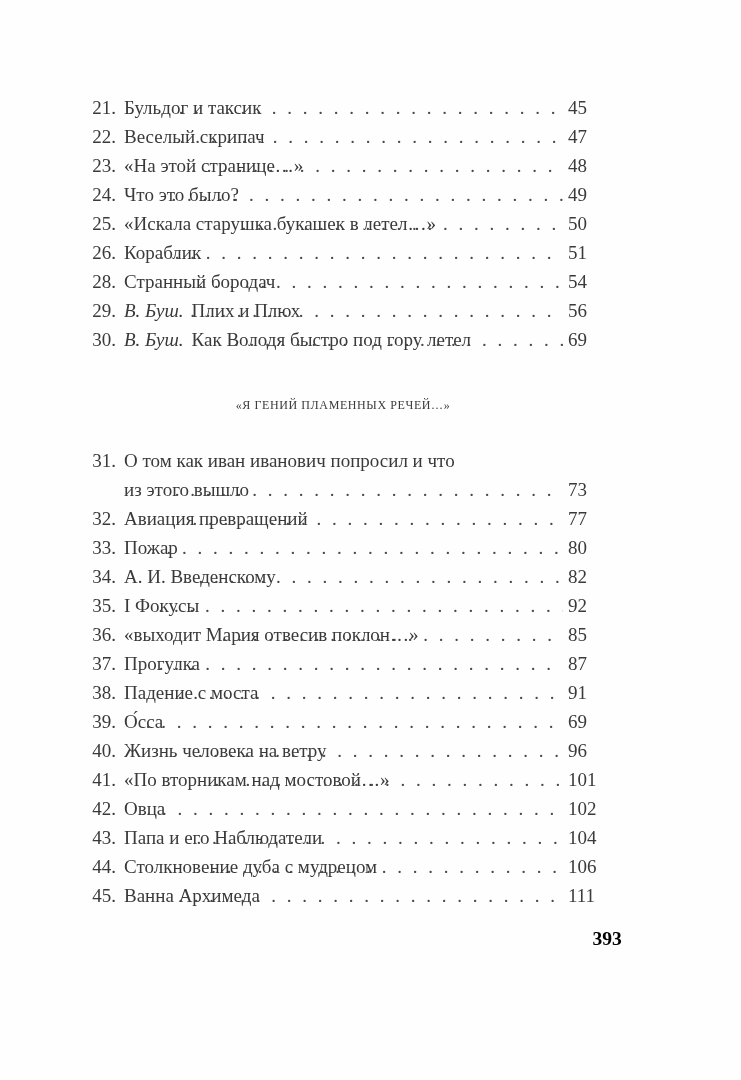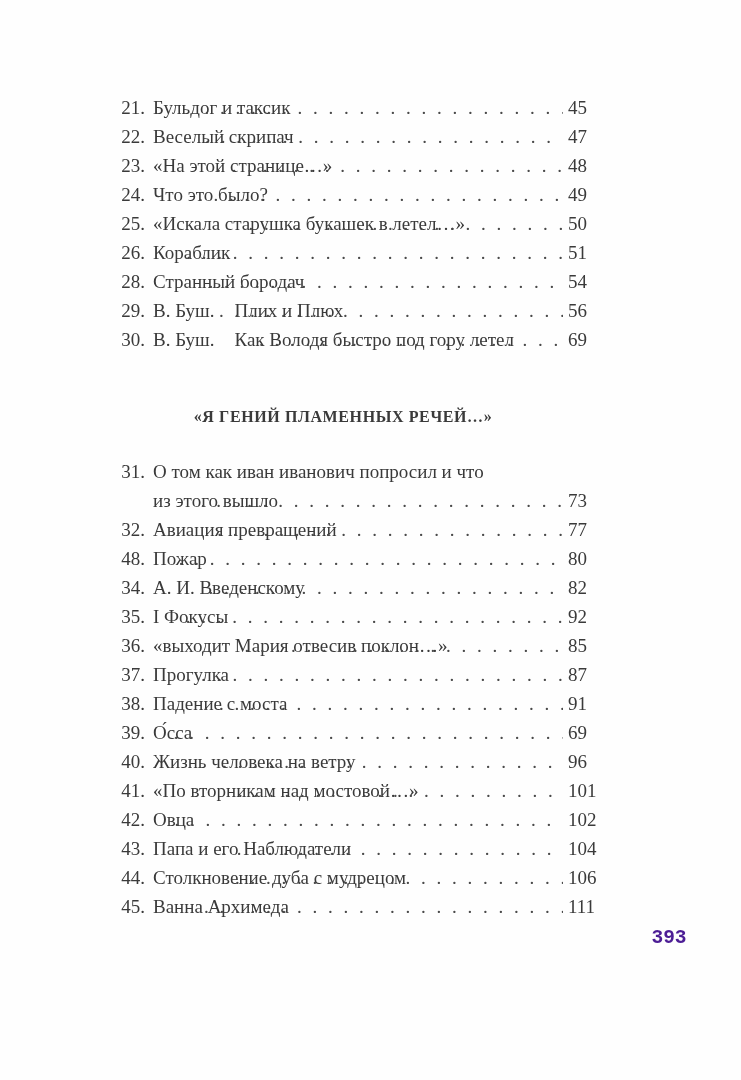--- a/index.html
+++ b/index.html
@@ -27,61 +27,59 @@
   .toc-row {
     display: flex;
     align-items: baseline;
     line-height: 29px;
     white-space: nowrap;
   }
   .toc-num {
     flex: 0 0 28px;
     text-align: right;
     margin-right: 8px;
-    margin-left: 29px;
   }
   .toc-title { flex: 0 1 auto; min-width: 0; }
-  .toc-title .author { margin-right: 20px; }
+  .toc-title .author { font-style: italic; margin-right: 8px; }
   .toc-dots {
     flex: 1 1 auto;
     min-width: 18px;
     overflow: hidden;
     white-space: nowrap;
     margin: 0 5px 0 7px;
     color: #4a4a4a;
   }
   .toc-dots::after {
     content: ". . . . . . . . . . . . . . . . . . . . . . . . . . . . . . . . . . . . . . . . . . . . . . . . . . . . . . . . . . . . . . . . . . . . . . . .";
     letter-spacing: 3px;
   }
   .toc-page {
     flex: 0 0 auto;
     min-width: 30px;
     text-align: left;
   }
   .toc-row.cont .toc-num { visibility: hidden; }
   .section-heading {
     text-align: center;
-    font-weight: bold;
-    font-size: 16px;
+    font-weight: normal;
+    font-size: 12px;
     letter-spacing: 0.6px;
     line-height: 29px;
-    margin: 48px 0 26px 0;
+    margin: 37px 0 26px 0;
   }
   .folio {
     position: absolute;
-    left: 649px;
+    left: 587px;
     top: 924px;
     width: 40px;
     text-align: center;
     font-weight: bold;
     font-size: 19.5px;
     line-height: 29px;
-    color: #4c1d95;
-    font-family: Liberation Mono, monospace;
+    color: #000000;
   }
 </style>
 </head>
 <body>
 
 <div class="page">
   <div class="toc">
     <section>
         <div class="toc-row">
           <span class="toc-num">21.</span>
@@ -150,21 +148,21 @@
           <span class="toc-dots"></span>
           <span class="toc-page">73</span>
         </div>
         <div class="toc-row">
           <span class="toc-num">32.</span>
           <span class="toc-title"><span>Авиация превращений</span></span>
           <span class="toc-dots"></span>
           <span class="toc-page">77</span>
         </div>
         <div class="toc-row">
-          <span class="toc-num">48.</span>
+          <span class="toc-num">33.</span>
           <span class="toc-title"><span>Пожар</span></span>
           <span class="toc-dots"></span>
           <span class="toc-page">80</span>
         </div>
         <div class="toc-row">
           <span class="toc-num">34.</span>
           <span class="toc-title"><span>А. И. Введенскому</span></span>
           <span class="toc-dots"></span>
           <span class="toc-page">82</span>
         </div>

